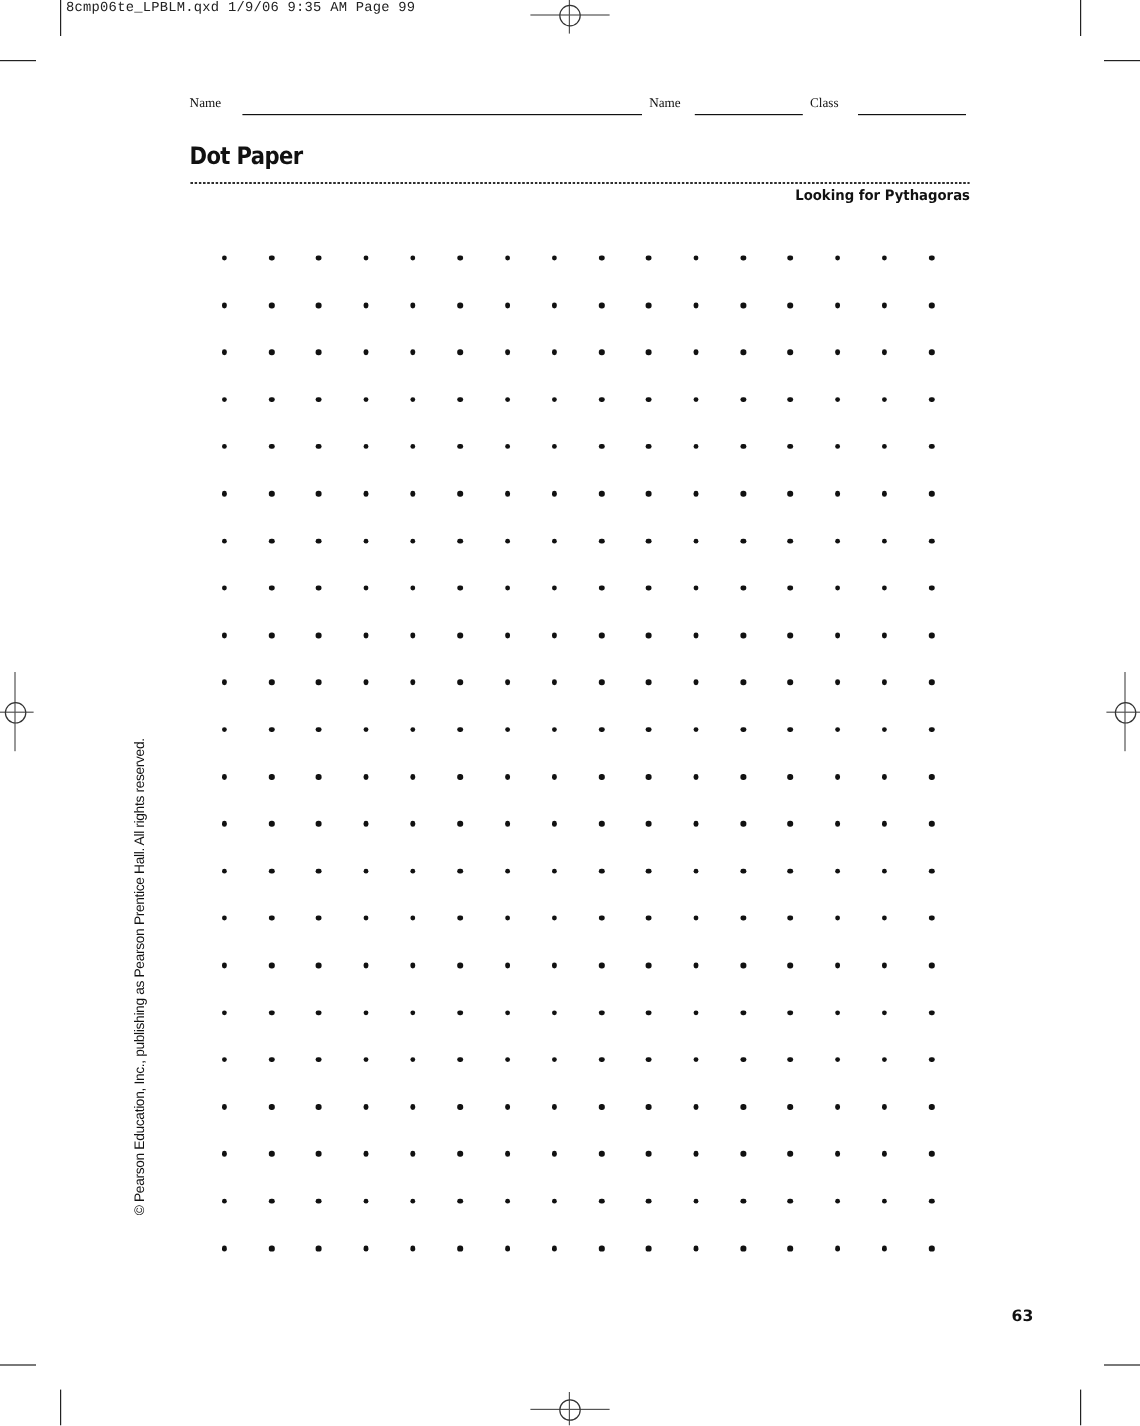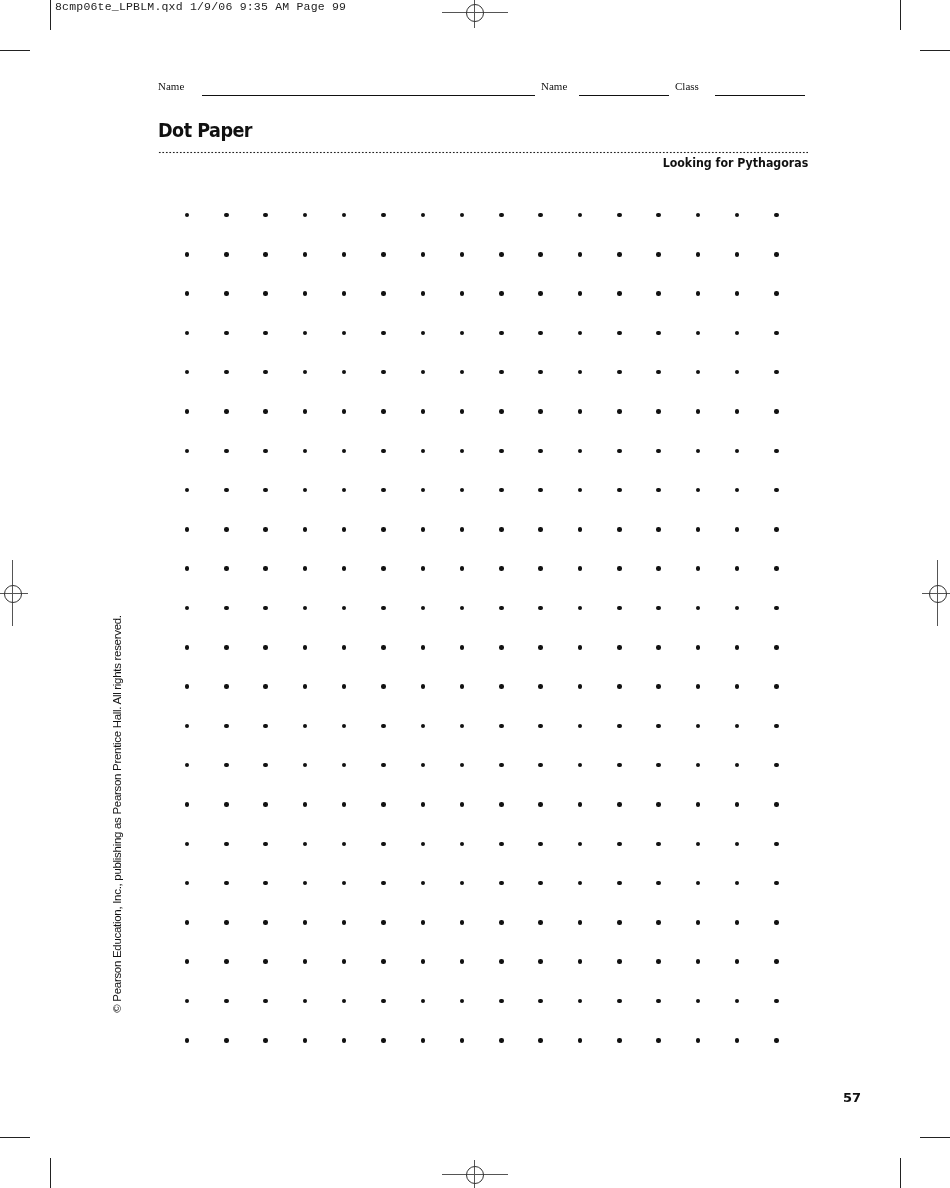--- a/index.html
+++ b/index.html
@@ -416,13 +416,13 @@
     <div class="dot" style="left: 538.45px; top: 1038.05px;"></div>
     <div class="dot" style="left: 577.75px; top: 1038.05px;"></div>
     <div class="dot" style="left: 617.05px; top: 1038.05px;"></div>
     <div class="dot" style="left: 656.35px; top: 1038.05px;"></div>
     <div class="dot" style="left: 695.65px; top: 1038.05px;"></div>
     <div class="dot" style="left: 734.95px; top: 1038.05px;"></div>
     <div class="dot" style="left: 774.25px; top: 1038.05px;"></div>
   </div>
 
 <div class="copyright">© Pearson Education, Inc., publishing as Pearson Prentice Hall. All rights reserved.</div>
-<div class="pagenum">57</div>
+<div class="pagenum">63</div>
 
 </body></html>

